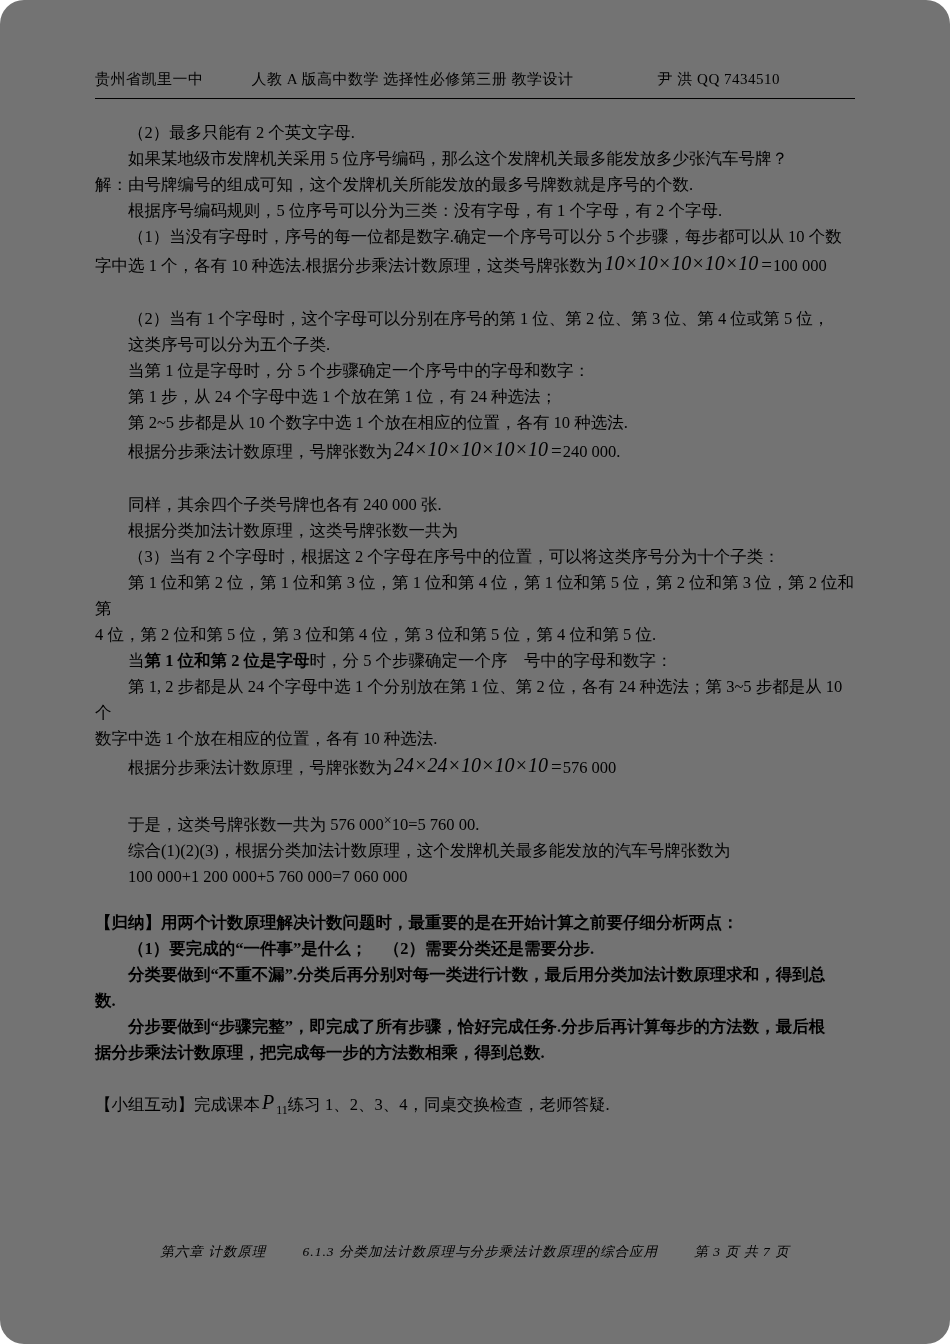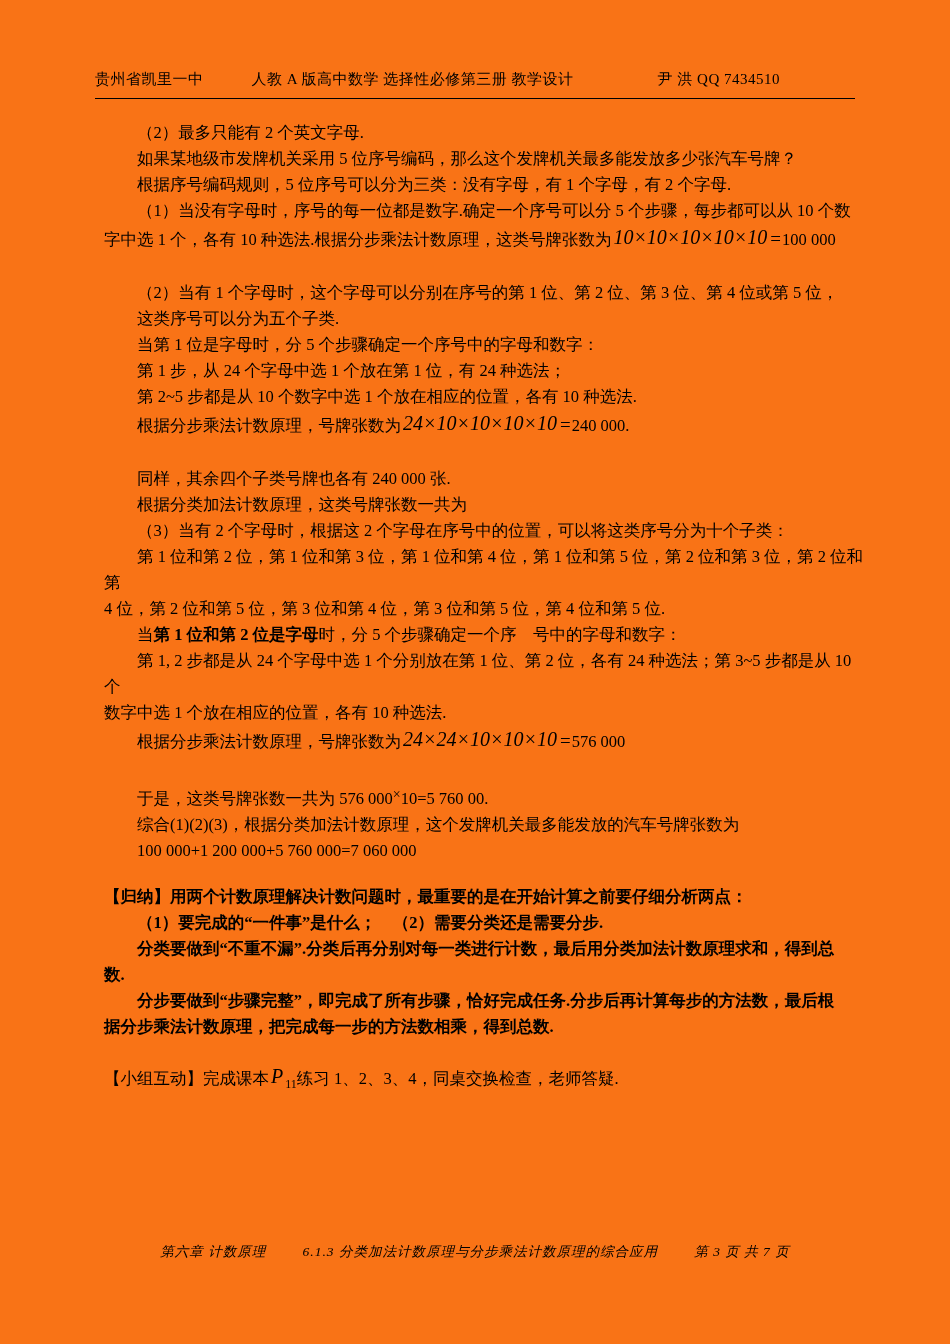--- a/index.html
+++ b/index.html
@@ -3,40 +3,40 @@
 <meta charset="utf-8">
 <style>
   html, body { margin: 0; padding: 0; background: #ffffff; }
   body {
     width: 950px; height: 1344px;
     font-family: "Liberation Serif", serif;
     color: #000;
     position: relative;
     overflow: hidden;
   }
-  .page { position: absolute; inset: 0; background: #f97316; }
+  .page { position: absolute; inset: 0; background: #737373; border-radius: 24px; }
 
   
   .header {
     position: absolute;
     top: 70px; left: 95px; right: 95px;
     border-bottom: 1.5px solid #000;
     padding-bottom: 9px;
     display: flex;
     align-items: baseline;
     justify-content: space-between;
     font-size: 15px;
     letter-spacing: 0.5px;
   }
   .header .author { margin-right: 75px; margin-left: 36px; }
 
   
   .doc-body {
     position: absolute;
-    top: 120px; left: 104px; width: 762px;
+    top: 120px; left: 95px; width: 762px;
     font-size: 16.5px;
     line-height: 26px;
   }
   .line { min-height: 26px; }
   .indent { text-indent: 33px; }
   .bold { font-weight: bold; }
   .gap-s { margin-bottom: 27px; }
   .gap-m { margin-bottom: 20px; }
   .gap-l { margin-bottom: 23px; }
 
@@ -71,20 +71,21 @@
   <div class="header">
     <span class="school">贵州省凯里一中</span>
     <span class="course">人教 A 版高中数学  选择性必修第三册  教学设计</span>
     <span class="author">尹 洪  QQ 7434510</span>
   </div>
 
   <div class="doc-body">
 
     <div class="line indent">（2）最多只能有 2 个英文字母.</div>
     <div class="line indent">如果某地级市发牌机关采用 5 位序号编码，那么这个发牌机关最多能发放多少张汽车号牌？</div>
+    <div class="line">解：由号牌编号的组成可知，这个发牌机关所能发放的最多号牌数就是序号的个数.</div>
     <div class="line indent">根据序号编码规则，5 位序号可以分为三类：没有字母，有 1 个字母，有 2 个字母.</div>
     <div class="line indent">（1）当没有字母时，序号的每一位都是数字.确定一个序号可以分 5 个步骤，每步都可以从 10 个数</div>
 
     <div class="line gap-s">
       <span>字中选 1 个，各有 10 种选法.根据分步乘法计数原理，这类号牌张数为</span><span class="math">10×10×10×10×10</span><span class="math-eq">=</span><span class="result">100 000</span>
     </div>
 
     <div class="line indent">（2）当有 1 个字母时，这个字母可以分别在序号的第 1 位、第 2 位、第 3 位、第 4 位或第 5 位，</div>
     <div class="line indent">这类序号可以分为五个子类.</div>
     <div class="line indent">当第 1 位是字母时，分 5 个步骤确定一个序号中的字母和数字：</div>

